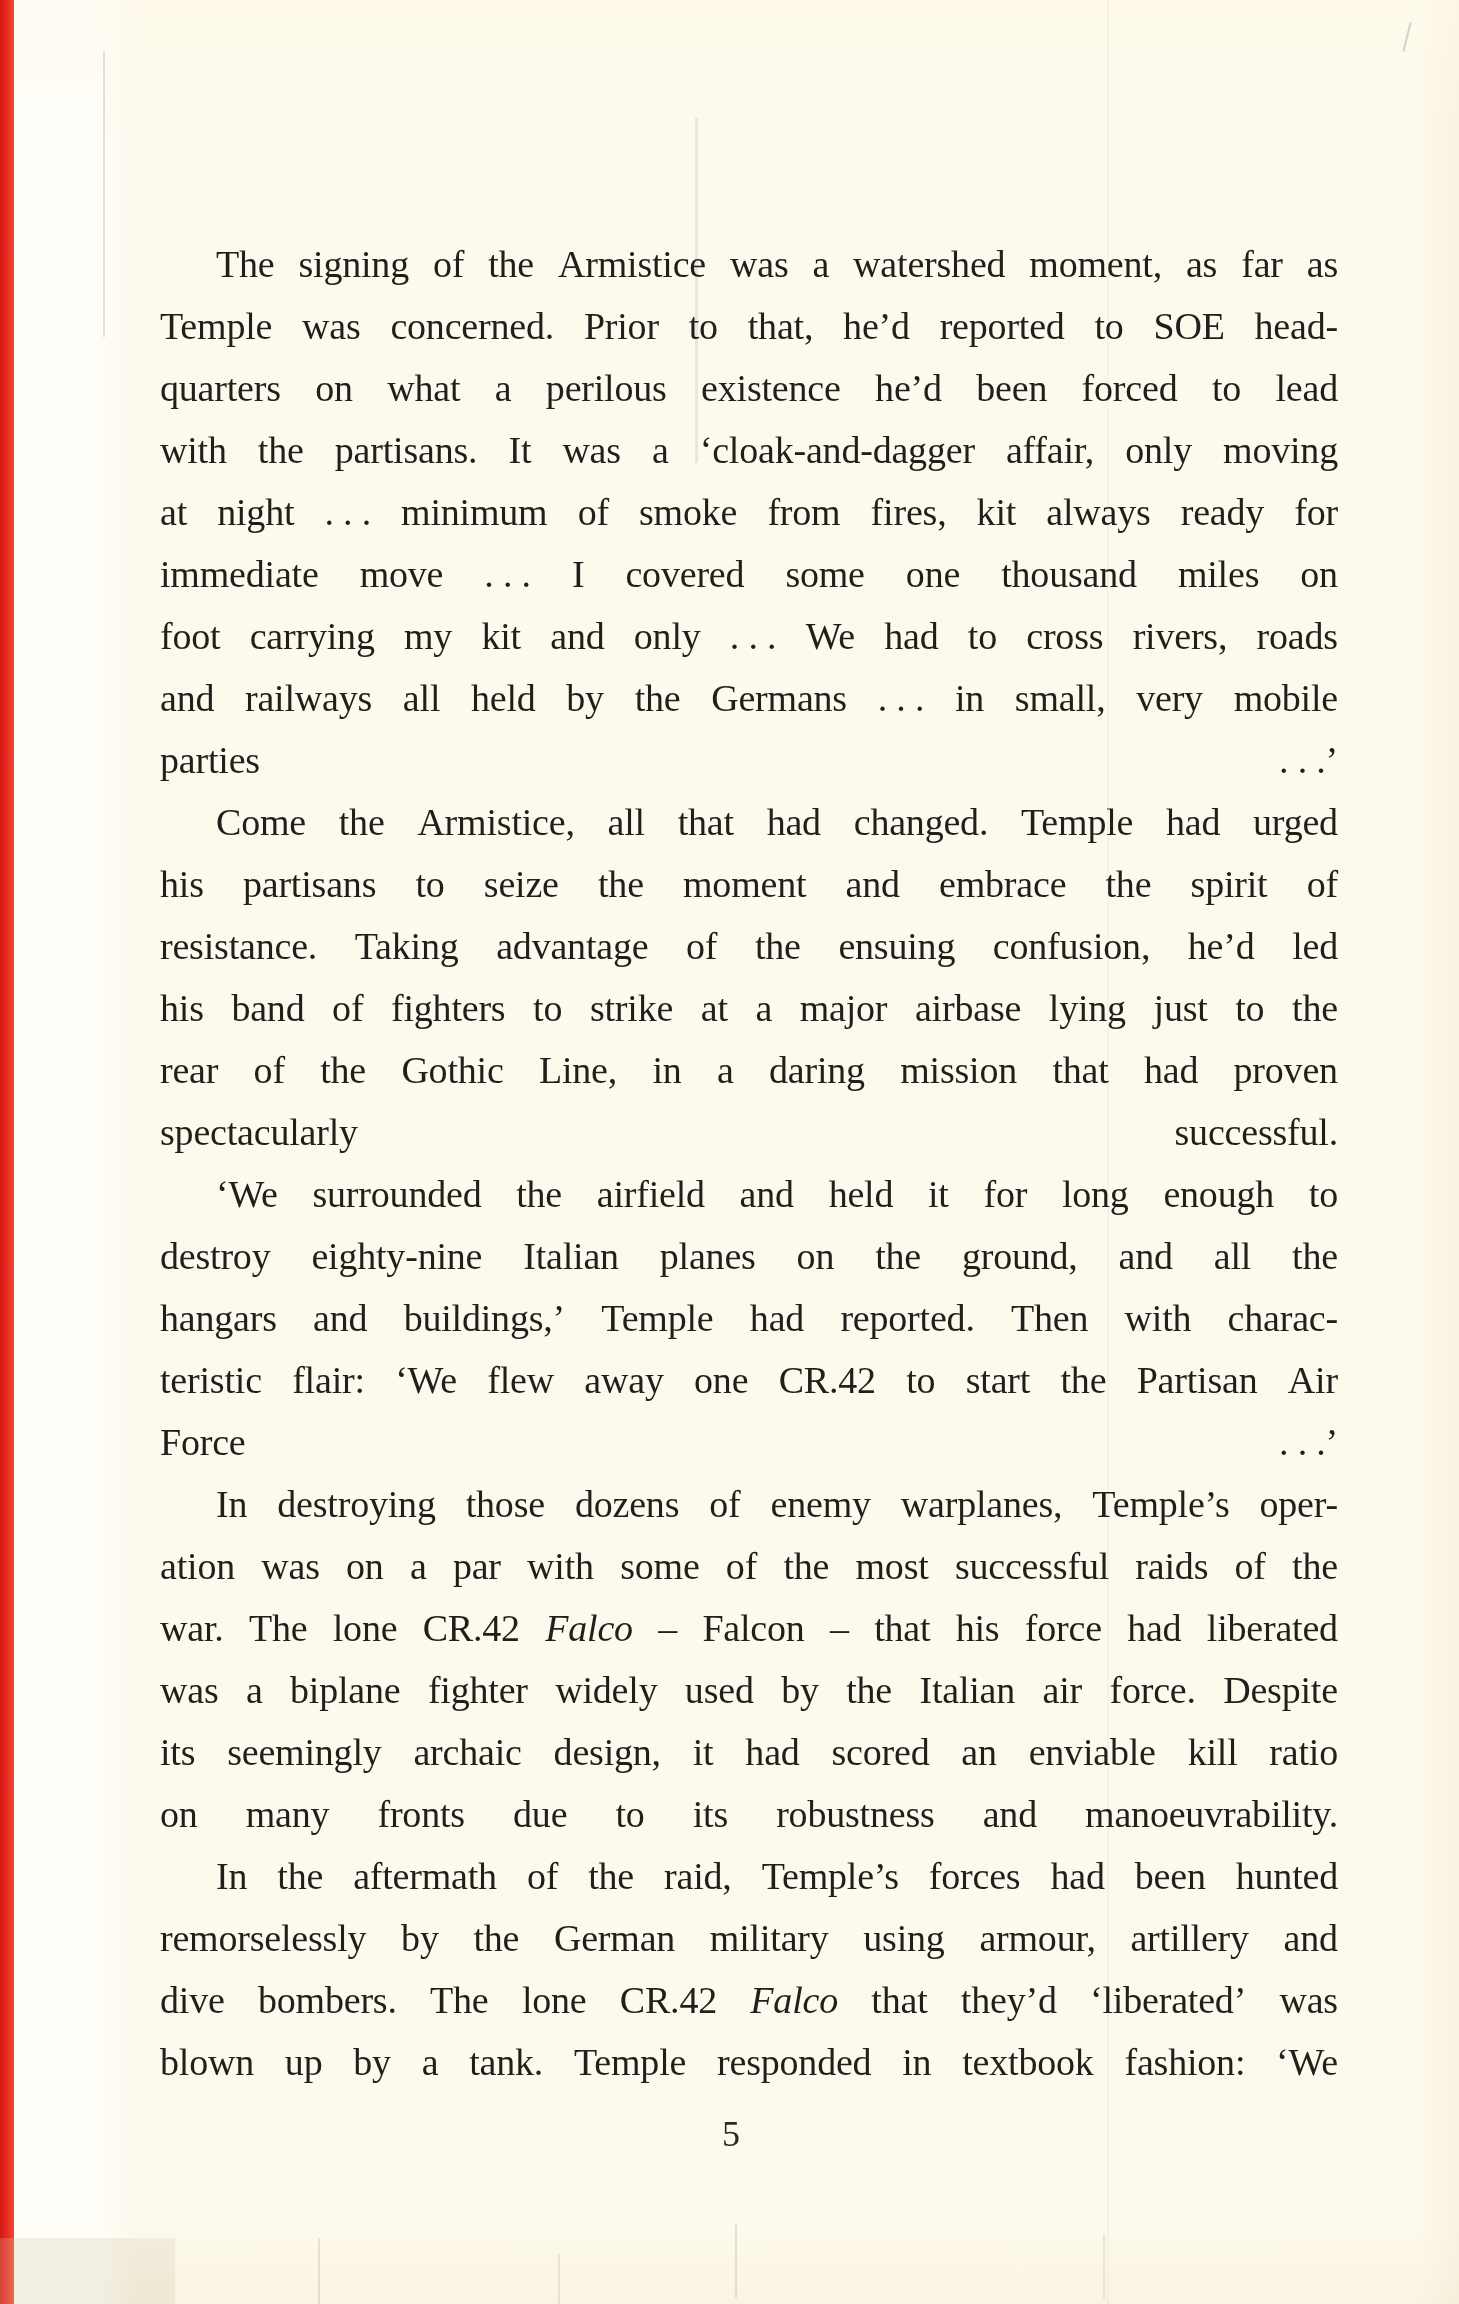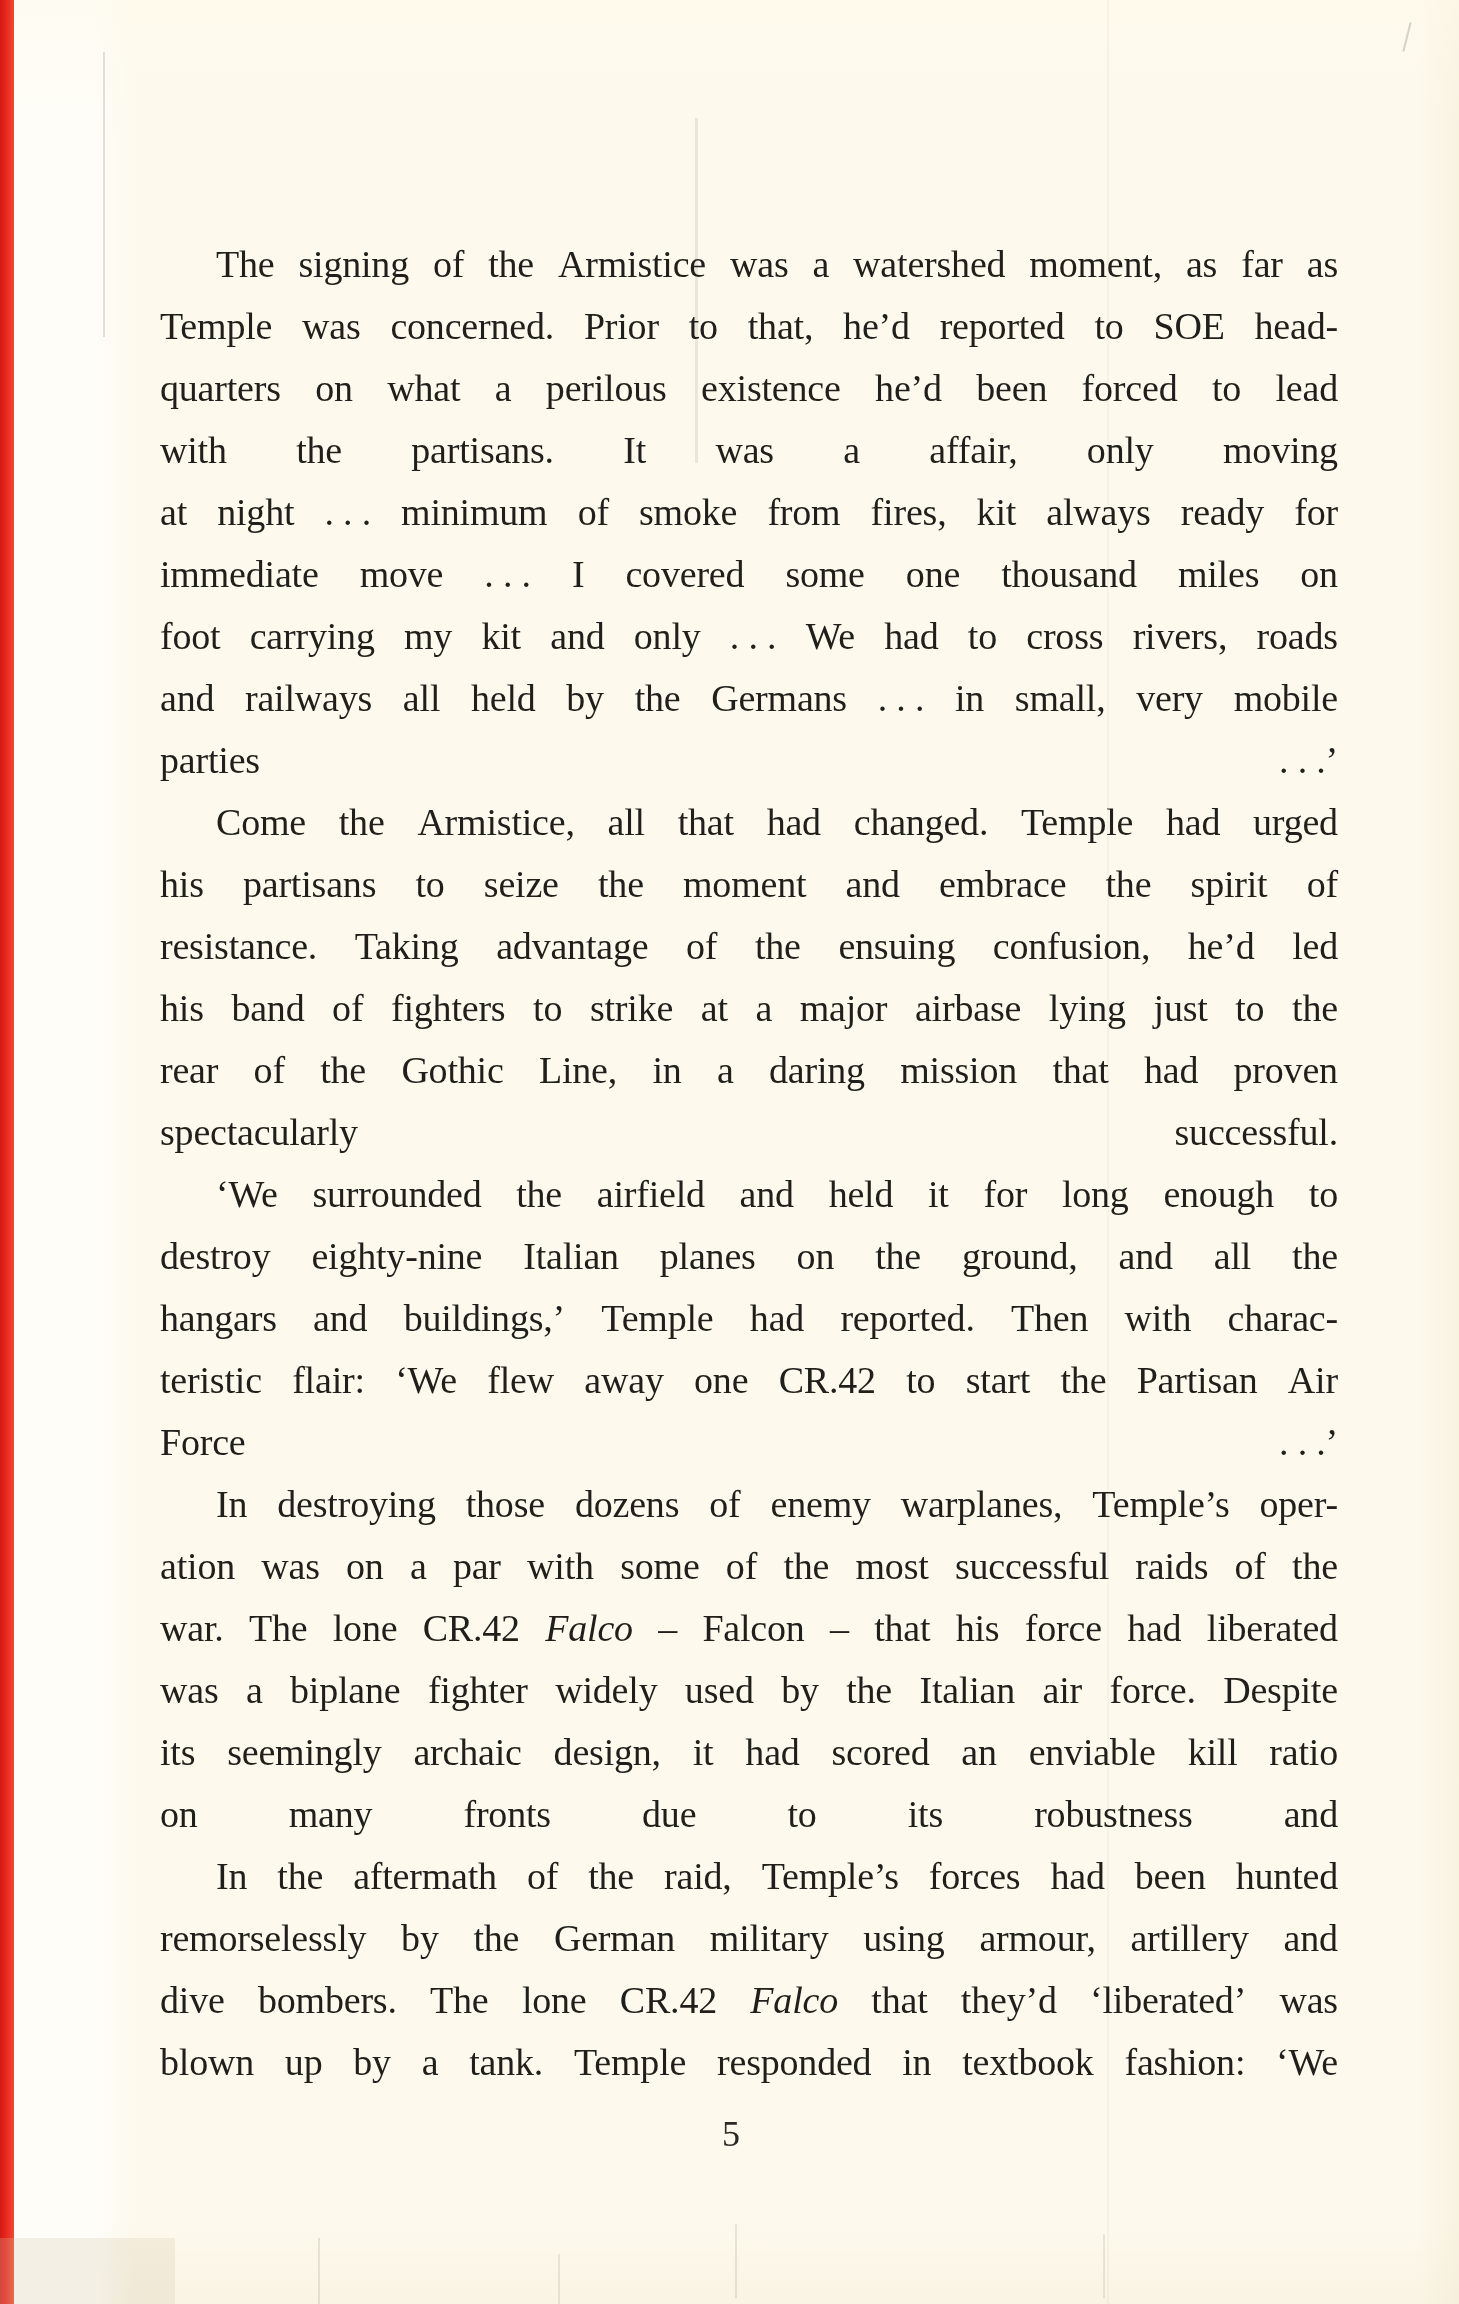--- a/index.html
+++ b/index.html
@@ -114,20 +114,21 @@
         <span>to</span>
         <span>lead</span>
       </div>
       <div class="line">
         <span>with</span>
         <span>the</span>
         <span>partisans.</span>
         <span>It</span>
         <span>was</span>
         <span>a</span>
+        <span>‘cloak-and-dagger</span>
         <span>affair,</span>
         <span>only</span>
         <span>moving</span>
       </div>
       <div class="line">
         <span>at</span>
         <span>night</span>
         <span>.&nbsp;.&nbsp;.</span>
         <span>minimum</span>
         <span>of</span>
@@ -385,20 +386,21 @@
       </div>
       <div class="line last">
         <span>on</span>
         <span>many</span>
         <span>fronts</span>
         <span>due</span>
         <span>to</span>
         <span>its</span>
         <span>robustness</span>
         <span>and</span>
+        <span>manoeuvrability.</span>
       </div>
     </div>
     <div class="para">
       <div class="line indent">
         <span>In</span>
         <span>the</span>
         <span>aftermath</span>
         <span>of</span>
         <span>the</span>
         <span>raid,</span>

